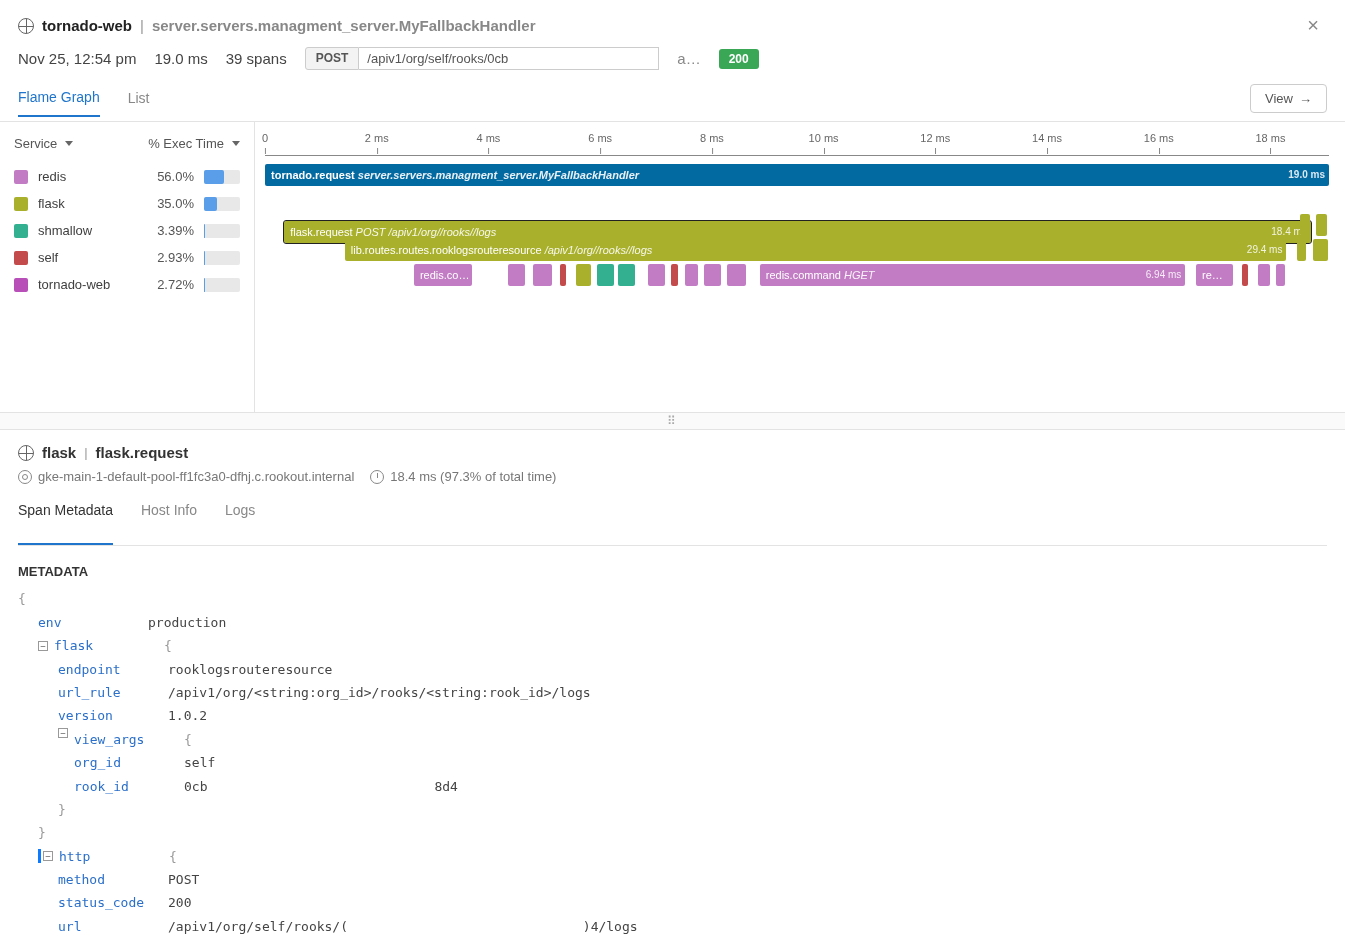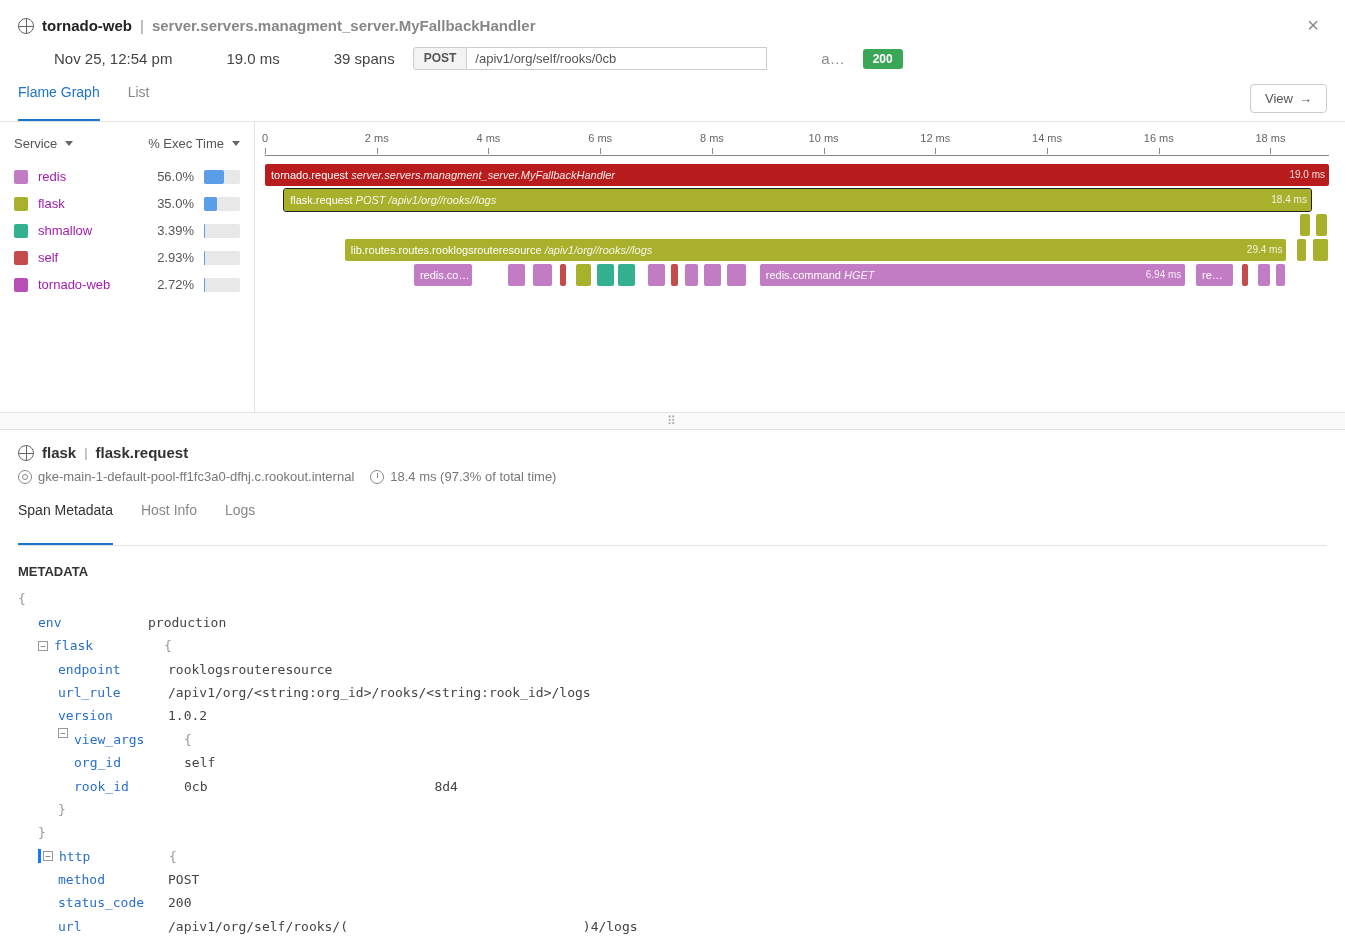--- a/index.html
+++ b/index.html
@@ -7,52 +7,52 @@
 .header { padding: 10px 18px 0 18px; border-bottom: 1px solid #e3e3e3; }
 .header-row1 { display: flex; align-items: center; gap: 8px; }
 .globe-icon { width: 16px; height: 16px; border: 1.5px solid #666; border-radius: 50%; position: relative; flex-shrink: 0; }
 .globe-icon::before { content:""; position:absolute; left:50%; top:0; bottom:0; width:1px; background:#666; }
 .globe-icon::after { content:""; position:absolute; top:50%; left:0; right:0; height:1px; background:#666; }
 .title-main { font-weight: 700; font-size: 15px; color: #222; }
 .title-sep { color: #999; font-size: 15px; }
 .title-sub { color: #888; font-size: 15px; font-weight: 600; }
 .close-x { margin-left: auto; font-size: 20px; color: #888; cursor: pointer; padding: 4px 8px; }
 .header-row2 { display: flex; align-items: center; gap: 18px; margin-top: 6px; flex-wrap: wrap; }
-.hr2-item { font-size: 15px; color: #444; margin-left: 36px; }
+.hr2-item { font-size: 15px; color: #444; }
 .method-badge { background: #f3f3f3; border: 1px solid #ccc; border-radius: 3px 0 0 3px; padding: 3px 10px; font-size: 12px; font-weight: 600; color: #555; }
 .url-box { border: 1px solid #ccc; border-left: none; padding: 3px 8px; font-size: 13px; color: #555; width: 300px; white-space: nowrap; overflow: hidden; }
 .url-container { display: flex; align-items: stretch; }
 .status-pill { background: #3aa757; color: #fff; border-radius: 3px; padding: 3px 10px; font-size: 12px; font-weight: 600; }
-.tabs { display: flex; gap: 28px; margin-top: 14px; }
+.tabs { display: flex; gap: 28px; margin-top: 14px; align-items: center; }
 .tab { padding-bottom: 10px; color: #888; cursor: pointer; font-size: 14px; }
 .tab.active { color: #1f75cb; border-bottom: 2px solid #1f75cb; font-weight: 500; }
 .view-btn { margin-left: auto; border: 1px solid #ccc; border-radius: 4px; padding: 6px 14px; font-size: 13px; color: #555; cursor: pointer; display: flex; align-items: center; gap: 6px; margin-bottom: 8px; }
 
 .flame-area { display: flex; height: 290px; }
 .side-panel { width: 255px; border-right: 1px solid #e3e3e3; padding: 14px 14px; }
 .side-headers { display:flex; justify-content: space-between; margin-bottom: 12px; color: #555; font-size: 13px; }
 .sh-label { display: flex; align-items: center; gap: 8px; cursor: pointer; }
 .chevron-down { display:inline-block; width:0; height:0; border-left:4px solid transparent; border-right:4px solid transparent; border-top:5px solid #666; }
 .svc-row { display:flex; align-items: center; gap: 10px; padding: 6px 0; cursor: pointer; }
 .svc-swatch { width: 14px; height: 14px; border-radius: 2px; flex-shrink:0; }
-.svc-name { flex: 1; color: #a21caf; }
+.svc-name { flex: 1; color: #404040; }
 .svc-pct { width: 48px; text-align: right; color: #555; }
 .svc-bar-bg { width: 36px; height: 14px; background: #e8e8e8; border-radius: 2px; position: relative; }
 .svc-bar-fill { position: absolute; left:0; top:0; bottom:0; background: #5a9de8; border-radius: 2px; }
 
 .timeline { flex: 1; position: relative; padding: 10px 16px 10px 10px; overflow: hidden; }
 .ruler { position: relative; height: 24px; border-bottom: 1px solid #888; margin-left: 0; }
 .tick { position: absolute; font-size: 11px; color: #666; top: 0; transform: translateX(-50%); }
 .tick::after { content:""; position:absolute; left:50%; top:16px; width:1px; height:6px; background:#888; }
 .spans-container { position: relative; margin-top: 8px; }
 .span-row { position: relative; height: 22px; margin-bottom: 3px; }
 .span-bar { position: absolute; height: 22px; border-radius: 2px; color: #fff; font-size: 11px; line-height: 22px; padding: 0 6px; white-space: nowrap; overflow: hidden; }
 .span-bar .italic { font-style: italic; opacity: 0.9; }
 .span-dur { position: absolute; right: 4px; top: 0; font-size: 10px; color: rgba(255,255,255,0.85); }
-.border-sel { outline: 1.5px solid #222; }
+.border-sel { outline: 1.5px solid #222; margin-top: 32px; }
 .tiny { position: absolute; height: 22px; border-radius: 2px; }
 
 .drag-handle { height: 18px; border-top: 1px solid #e3e3e3; border-bottom: 1px solid #e3e3e3; background: #fafafa; display:flex; align-items:center; justify-content:center; color:#aaa; cursor: row-resize; font-size: 12px; letter-spacing: 2px; }
 
 .detail { padding: 14px 18px; }
 .detail-title-row { display: flex; align-items: center; gap: 8px; }
 .detail-title-main { font-weight: 700; font-size: 15px; }
 .detail-title-sep { color: #999; }
 .detail-title-sub { font-weight: 700; font-size: 15px; }
 .detail-sub-row { display: flex; align-items: center; gap: 16px; margin-top: 8px; color: #777; font-size: 13px; }
@@ -173,21 +173,21 @@
         <div class="tick" style="left: 31.5%;">6 ms</div>
         <div class="tick" style="left: 42%;">8 ms</div>
         <div class="tick" style="left: 52.5%;">10 ms</div>
         <div class="tick" style="left: 63%;">12 ms</div>
         <div class="tick" style="left: 73.5%;">14 ms</div>
         <div class="tick" style="left: 84%;">16 ms</div>
         <div class="tick" style="left: 94.5%;">18 ms</div>
       </div>
     <div class="spans-container" id="spans">
         <div class="span-row">
-          <div class="span-bar" style="left: 0%; width: 100%; background: #b91c1c;">tornado.request <span class="italic">server.servers.managment_server.MyFallbackHandler</span><span class="span-dur">19.0 ms</span></div>
+          <div class="span-bar" style="left: 0%; width: 100%; background: #0369a1; font-weight: bold;">tornado.request <span class="italic">server.servers.managment_server.MyFallbackHandler</span><span class="span-dur">19.0 ms</span></div>
         </div>
         <div class="span-row">
           <div class="span-bar border-sel" style="left: 1.8%; width: 96.5%; background: rgb(169, 176, 44);">flask.request <span class="italic">POST /apiv1/org/<string:org_id>/rooks/<string:rook_id>/logs</string:rook_id></string:org_id></span><span class="span-dur">18.4 ms</span></div>
         </div>
         <div class="span-row">
           <div class="tiny" style="left: 97.3%; width: 0.9%; background: rgb(169, 176, 44);"></div>
           <div class="tiny" style="left: 98.8%; width: 1%; background: rgb(169, 176, 44);"></div>
         </div>
         <div class="span-row">
           <div class="span-bar" style="left: 7.5%; width: 88.5%; background: rgb(169, 176, 44);">lib.routes.routes.rooklogsrouteresource <span class="italic">/apiv1/org/<string:org_id>/rooks/<string:rook_id>/logs</string:rook_id></string:org_id></span><span class="span-dur">29.4 ms</span></div>

